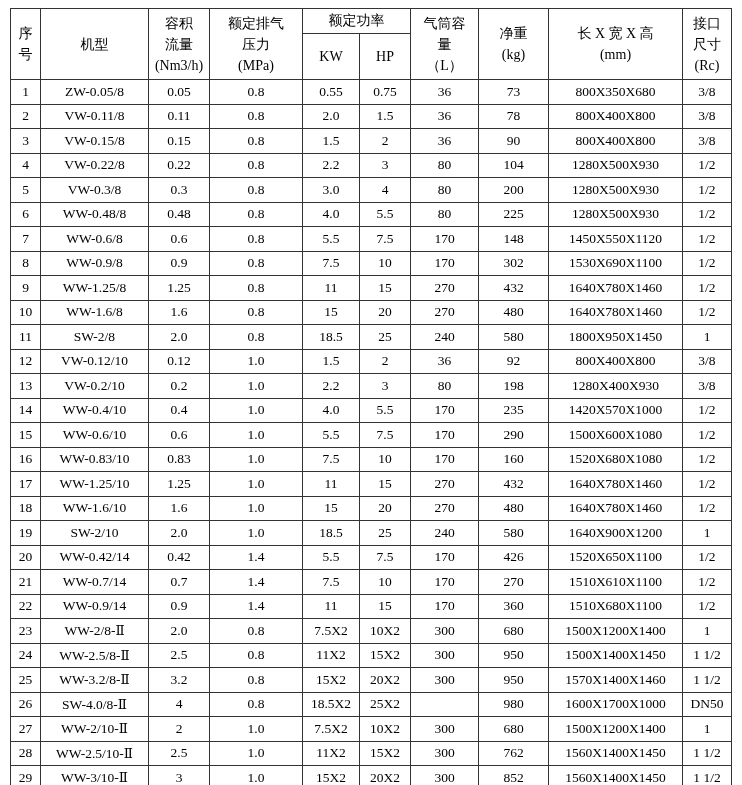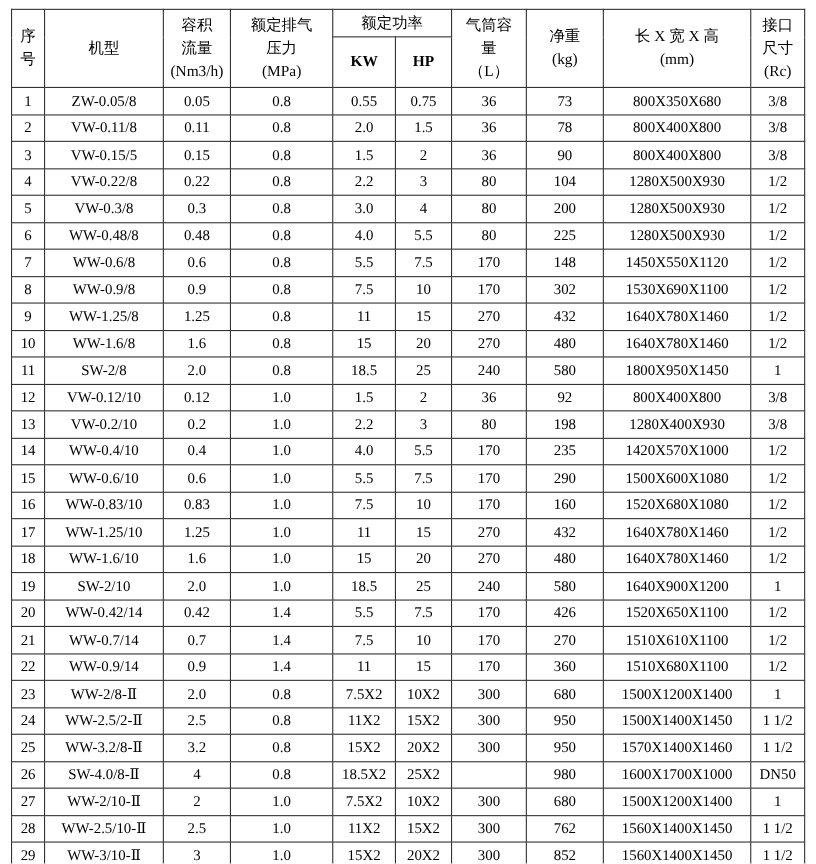--- a/index.html
+++ b/index.html
@@ -33,21 +33,21 @@
   thead th {
     font-weight: normal;
     font-size: 14px;
     background: #ffffff;
   }
   thead tr.power-row th {
     height: 24px;
   }
   thead tr.sub-row th {
     height: 45px;
-    font-weight: bold;
+    font-weight: normal;
     font-size: 14px;
   }
   th .hline {
     display: block;
     line-height: 1.5;
   }
   tbody td {
     height: 23.5px;
     font-size: 13.5px;
   }
@@ -133,21 +133,21 @@
           <td>0.8</td>
           <td>2.0</td>
           <td>1.5</td>
           <td>36</td>
           <td>78</td>
           <td>800X400X800</td>
           <td>3/8</td>
         </tr>
         <tr>
           <td>3</td>
-          <td>VW-0.15/5</td>
+          <td>VW-0.15/8</td>
           <td>0.15</td>
           <td>0.8</td>
           <td>1.5</td>
           <td>2</td>
           <td>36</td>
           <td>90</td>
           <td>800X400X800</td>
           <td>3/8</td>
         </tr>
         <tr>
@@ -385,21 +385,21 @@
           <td>0.8</td>
           <td>7.5X2</td>
           <td>10X2</td>
           <td>300</td>
           <td>680</td>
           <td>1500X1200X1400</td>
           <td>1</td>
         </tr>
         <tr>
           <td>24</td>
-          <td>WW-2.5/2-Ⅱ</td>
+          <td>WW-2.5/8-Ⅱ</td>
           <td>2.5</td>
           <td>0.8</td>
           <td>11X2</td>
           <td>15X2</td>
           <td>300</td>
           <td>950</td>
           <td>1500X1400X1450</td>
           <td>1 1/2</td>
         </tr>
         <tr>

